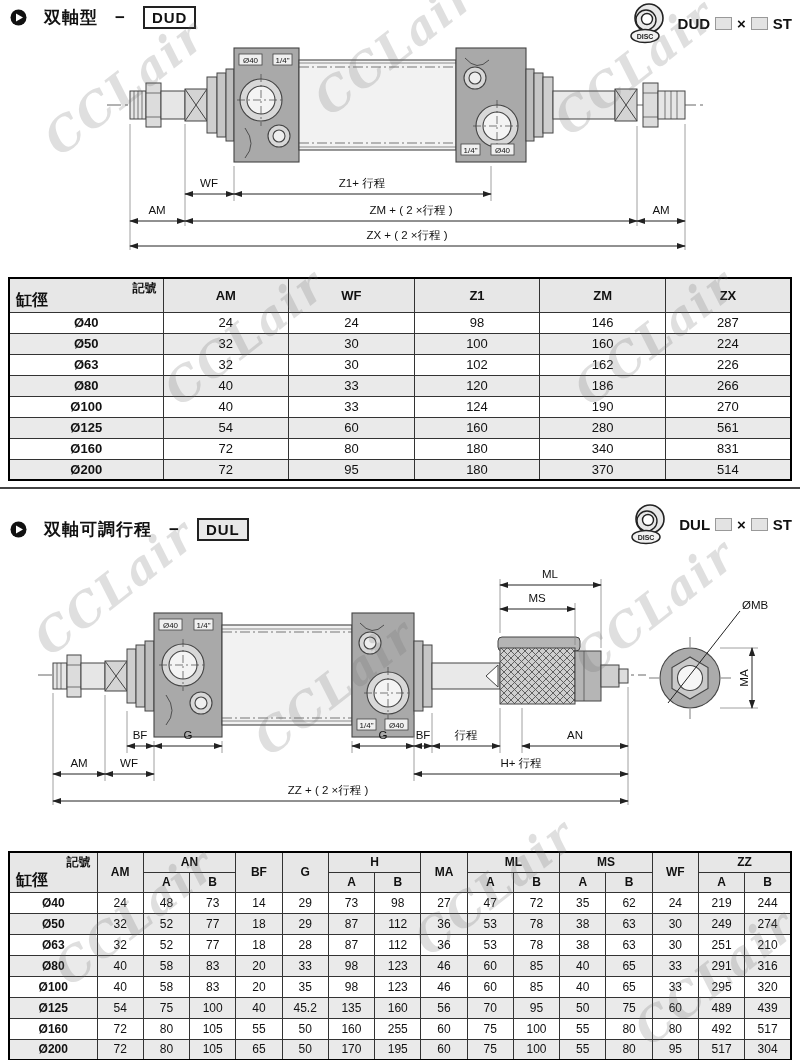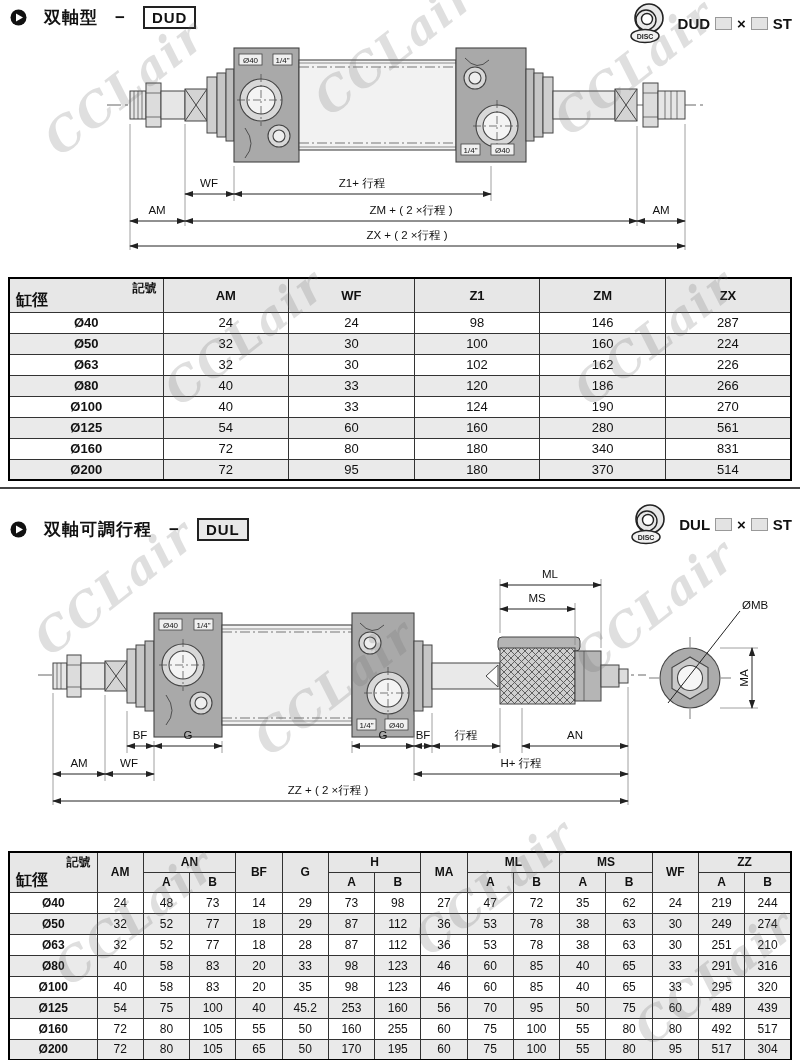--- a/index.html
+++ b/index.html
@@ -600,21 +600,21 @@
         <td>295</td>
         <td>320</td>
       </tr>
       <tr class="alt">
         <th>Ø125</th>
         <td>54</td>
         <td>75</td>
         <td>100</td>
         <td>40</td>
         <td>45.2</td>
-        <td>253</td>
+        <td>135</td>
         <td>160</td>
         <td>56</td>
         <td>70</td>
         <td>95</td>
         <td>50</td>
         <td>75</td>
         <td>60</td>
         <td>489</td>
         <td>439</td>
       </tr>

